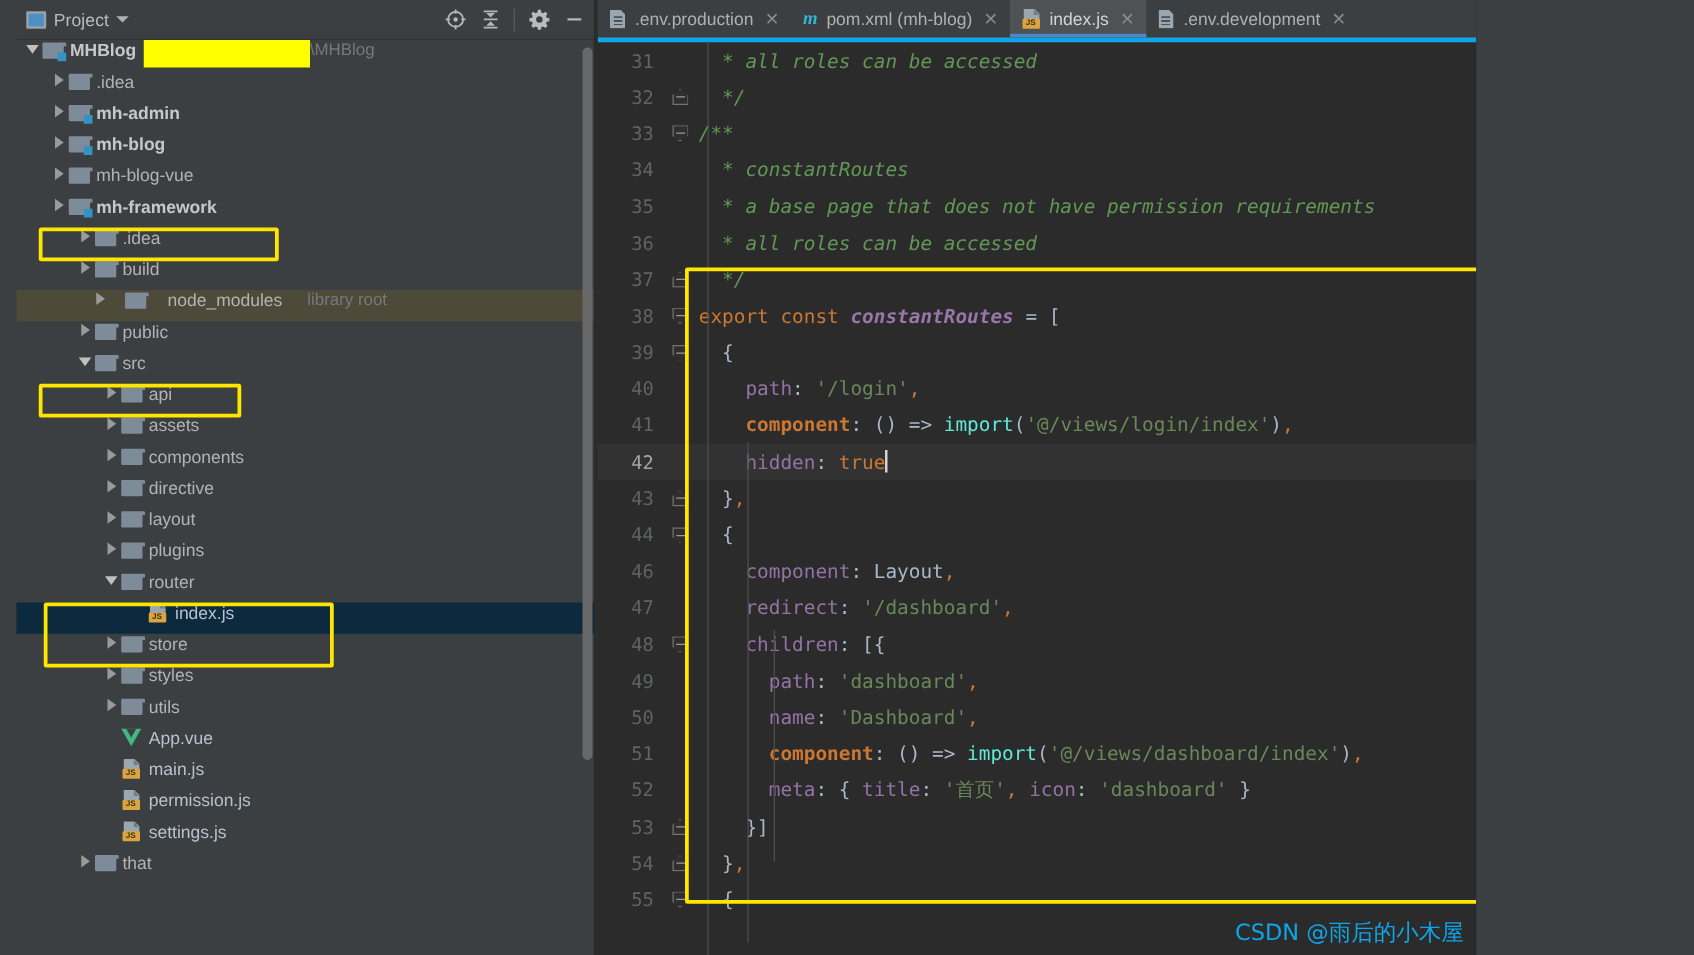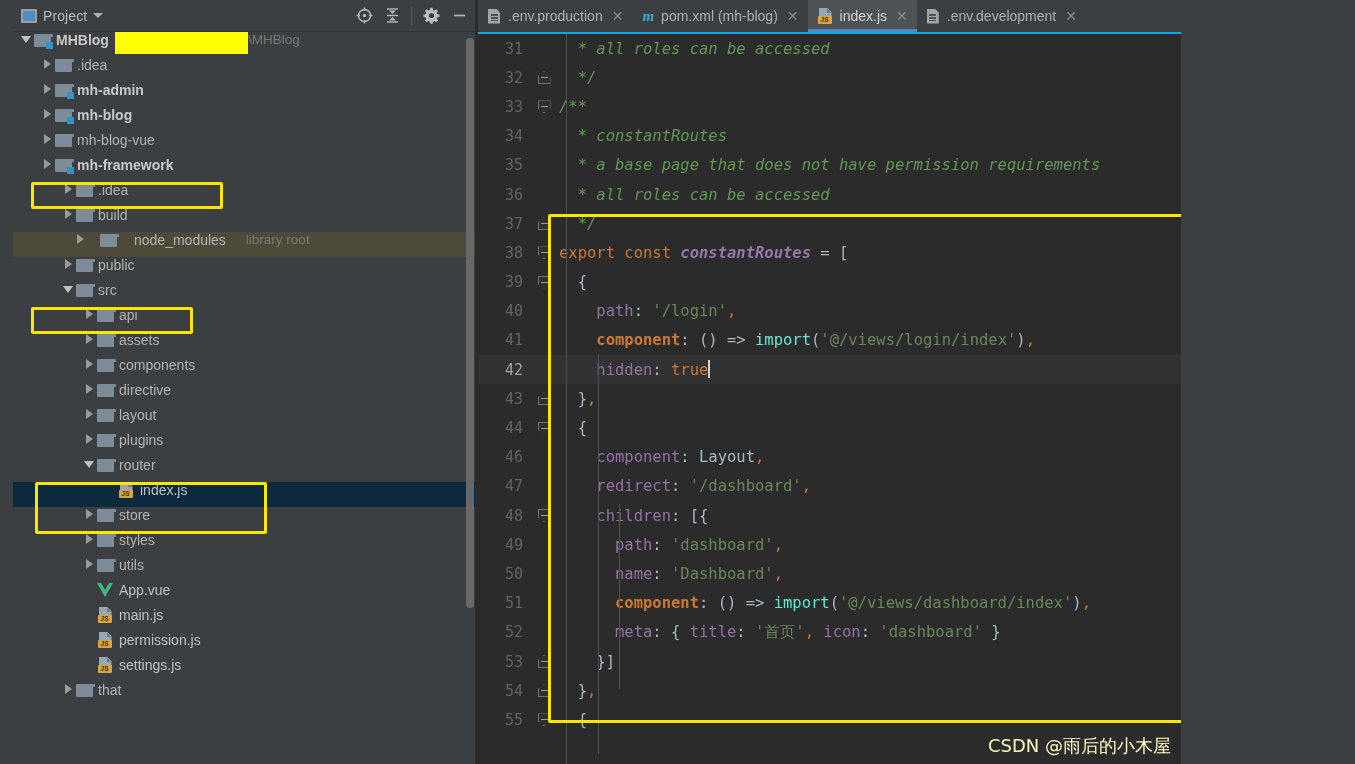--- a/index.html
+++ b/index.html
@@ -252,21 +252,21 @@
     flex-direction: column;
     position: relative;
     overflow: hidden;
   }
   .tabbar {
     height: 34px;
     flex: 0 0 34px;
     background: #3c3f41;
     display: flex;
     align-items: stretch;
-    border-bottom: 2px solid #0ea5e9;
+    border-bottom: 4px solid #0ea5e9;
   }
   .tab {
     display: flex;
     align-items: center;
     padding: 0 9px 0 10px;
     gap: 7px;
     font-size: 14px;
     color: #b0b0b0;
     position: relative;
     cursor: pointer;
@@ -399,21 +399,21 @@
     position: absolute;
     border: 3px solid #ffe600;
     border-radius: 2px;
     pointer-events: none;
     z-index: 5;
   }
   .watermark {
     position: absolute;
     right: 10px;
     bottom: 6px;
-    color: #fef9c3;
+    color: #0ea5e9;
     font-size: 18px;
     font-family: "DejaVu Sans", sans-serif;
     z-index: 7;
     white-space: nowrap;
   }
 </style>
 </head>
 <body>
 
 <div id="app">

